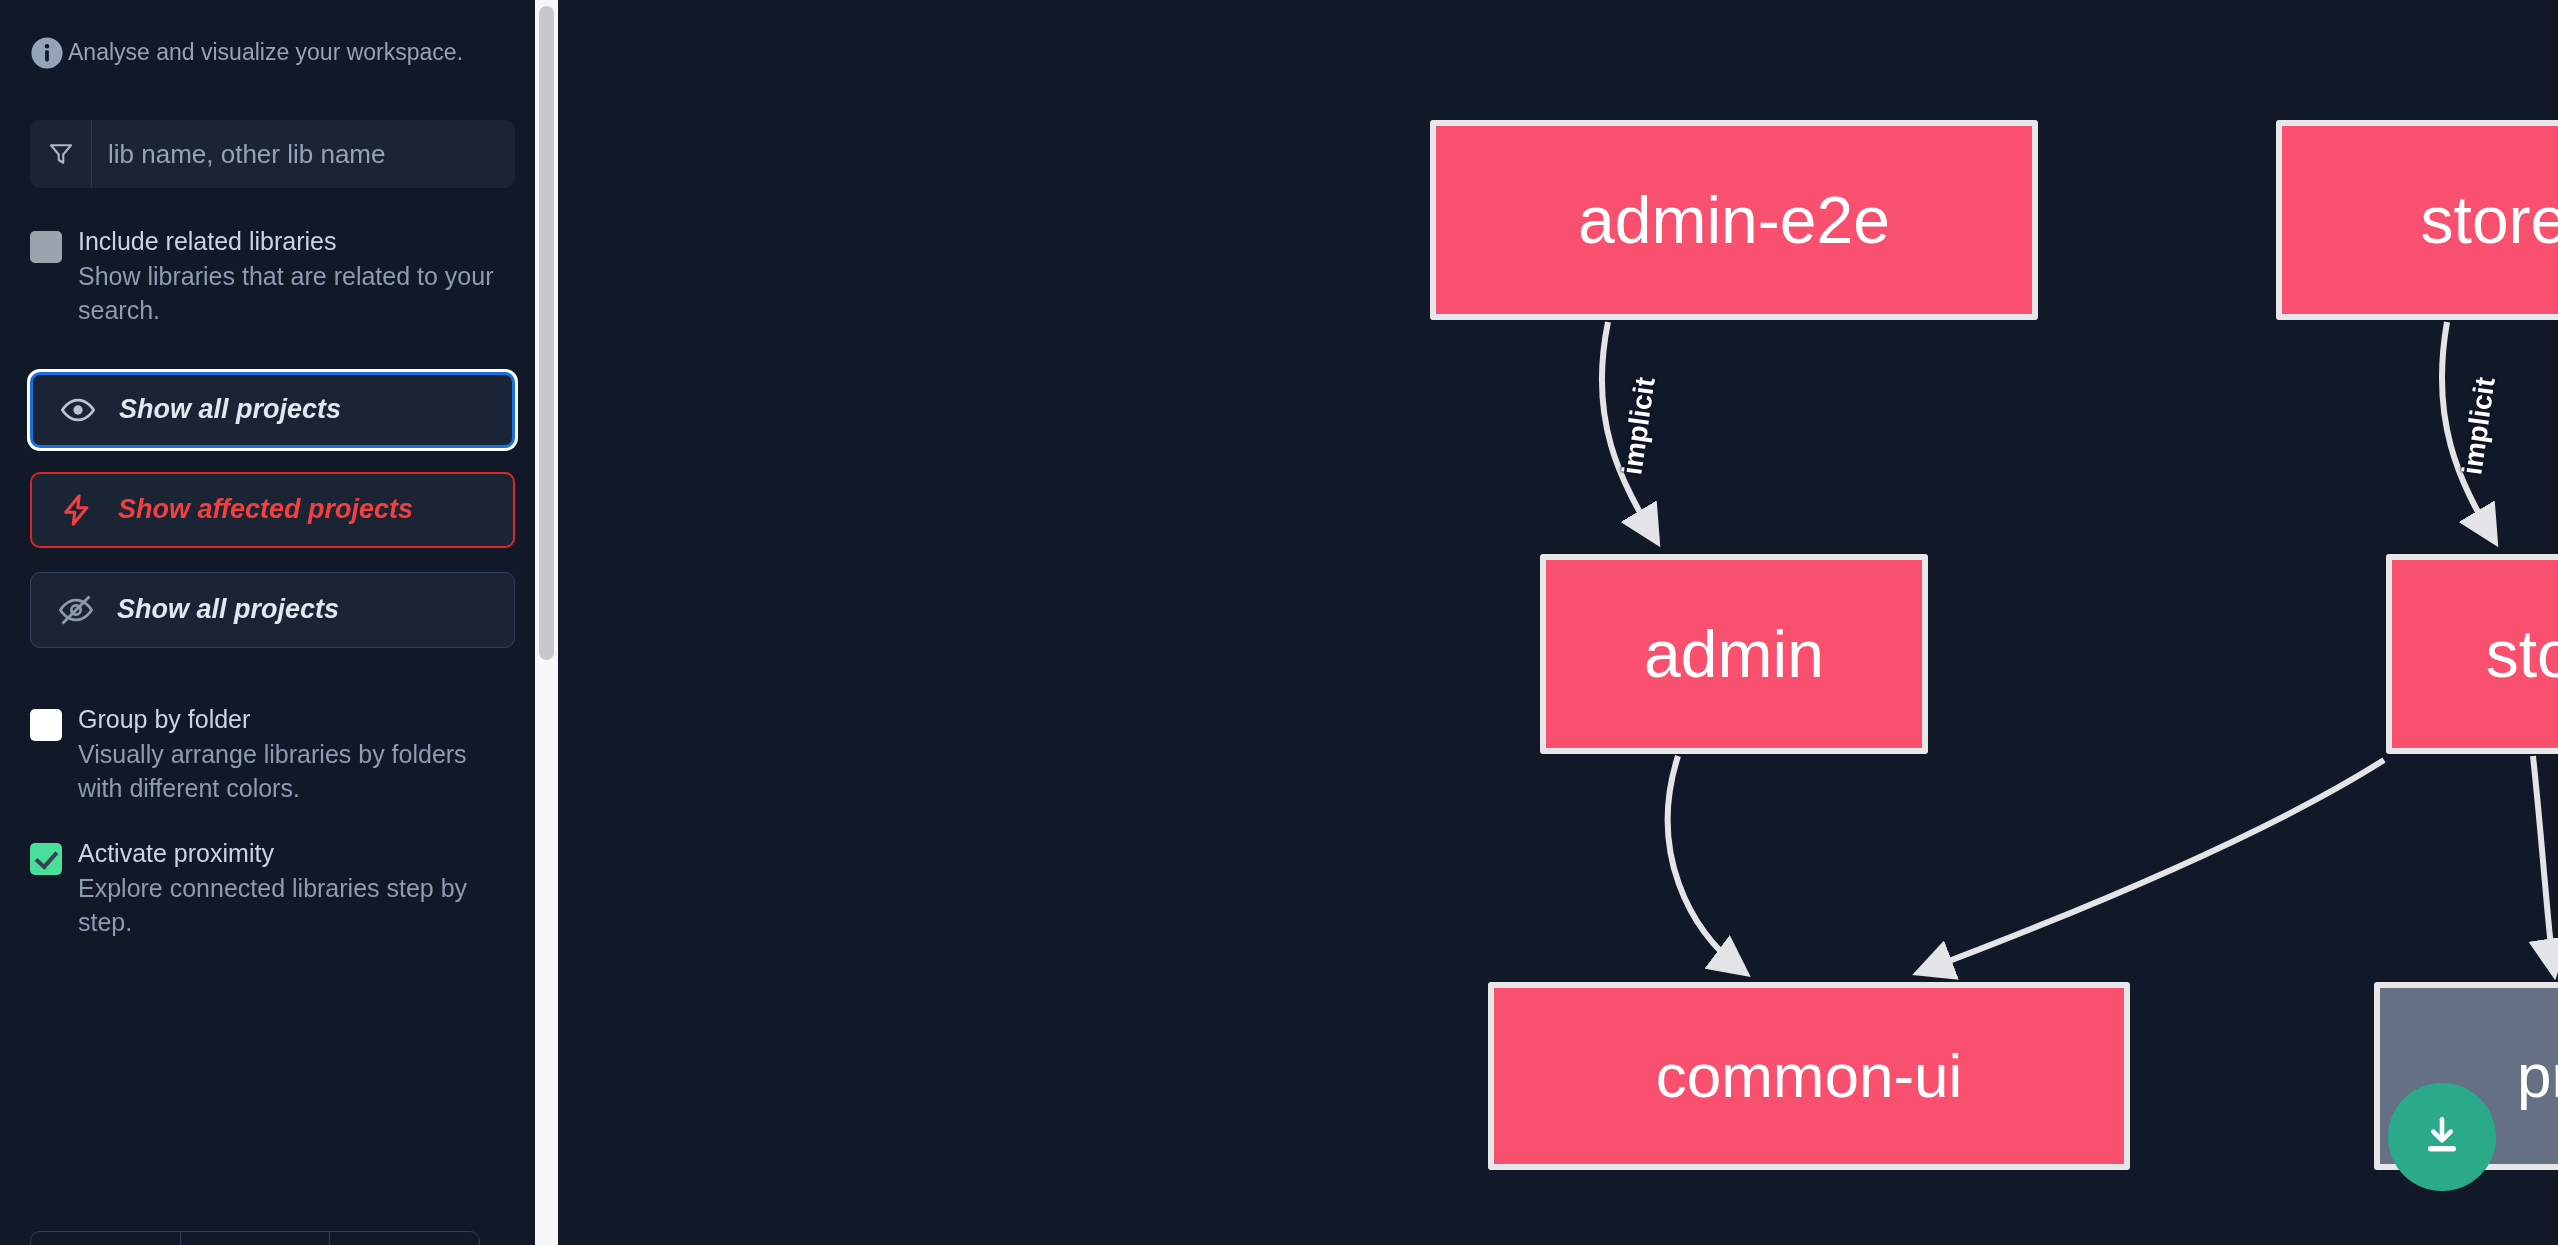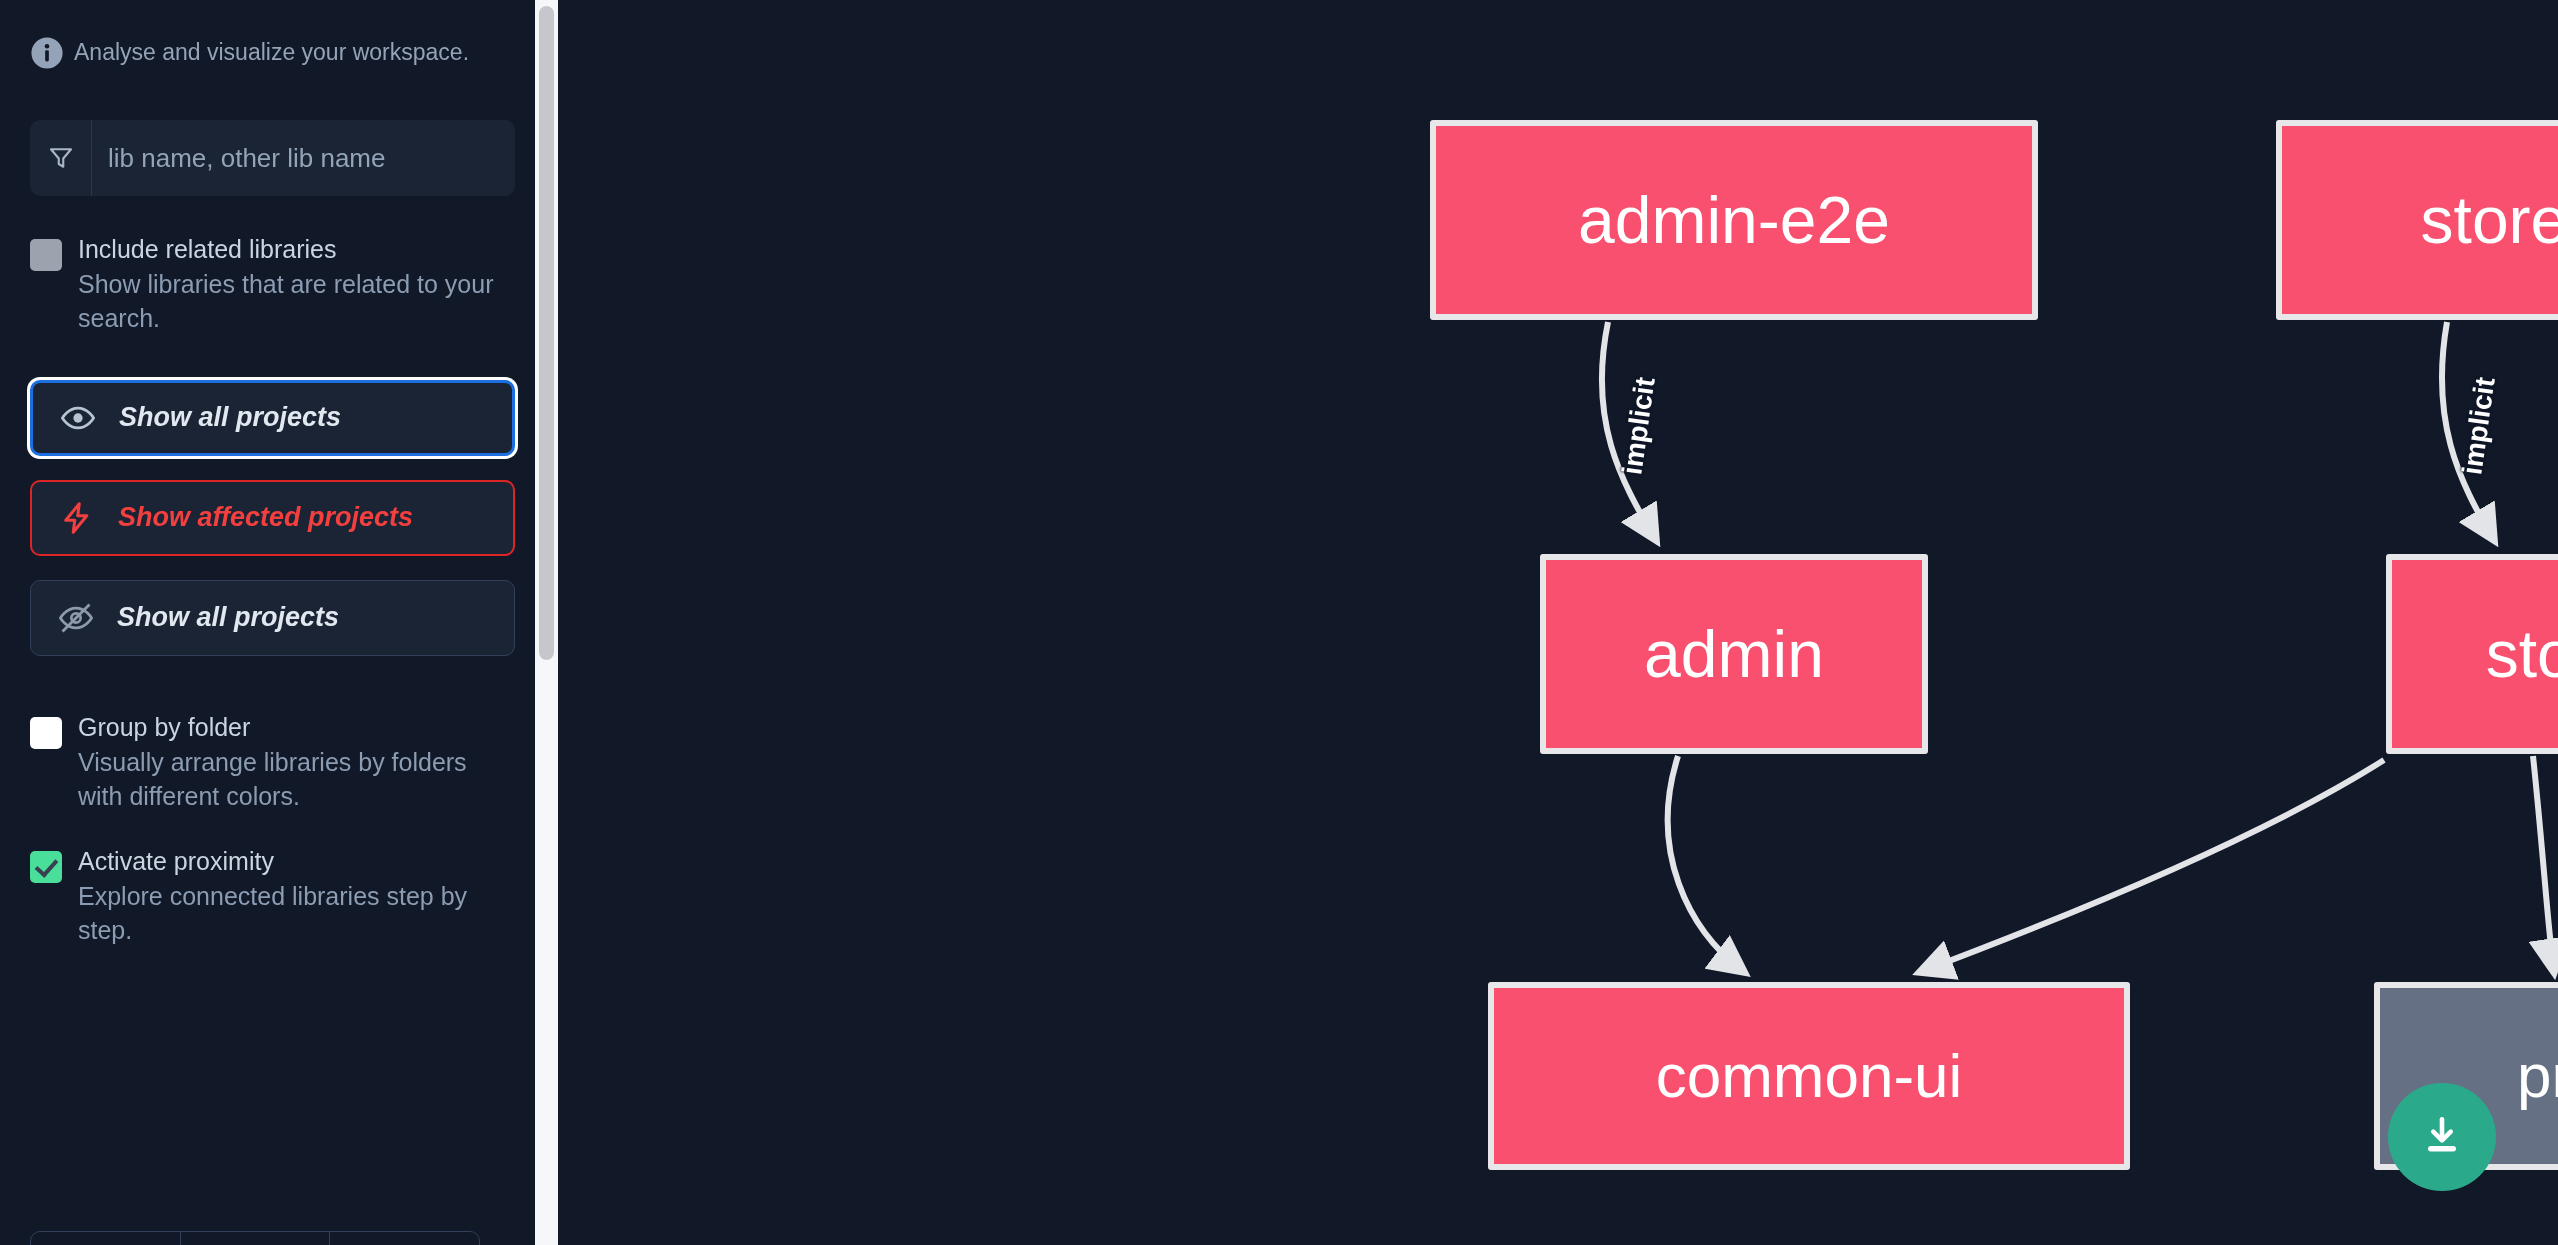--- a/index.html
+++ b/index.html
@@ -33,29 +33,29 @@
     margin-left: 28px; letter-spacing: -0.2px;
     white-space: nowrap;
   }
   .theme-toggle {
     margin-left: 34px; width: 44px; height: 44px;
     display: flex; align-items: center; justify-content: center;
     cursor: pointer;
   }
 
   .sb-note {
-    display: flex; align-items: center; gap: 10px;
+    display: flex; align-items: center; gap: 4px;
     padding: 36px 30px 0 30px;
   }
   .info-icon { width: 34px; height: 34px; flex: 0 0 34px; }
   .sb-note-text { font-size: 23px; color: #94a3b8; line-height: 1.3; }
 
   .filter-box {
     margin: 50px 30px 0 30px;
-    height: 76px;
+    height: 68px;
     background: #1b2435;
     border-radius: 10px;
     display: flex; align-items: stretch;
     overflow: hidden;
   }
   .filter-icon-wrap {
     width: 62px; display: flex; align-items: center; justify-content: center;
     border-right: 1px solid #2b3648;
     flex: 0 0 62px;
   }

